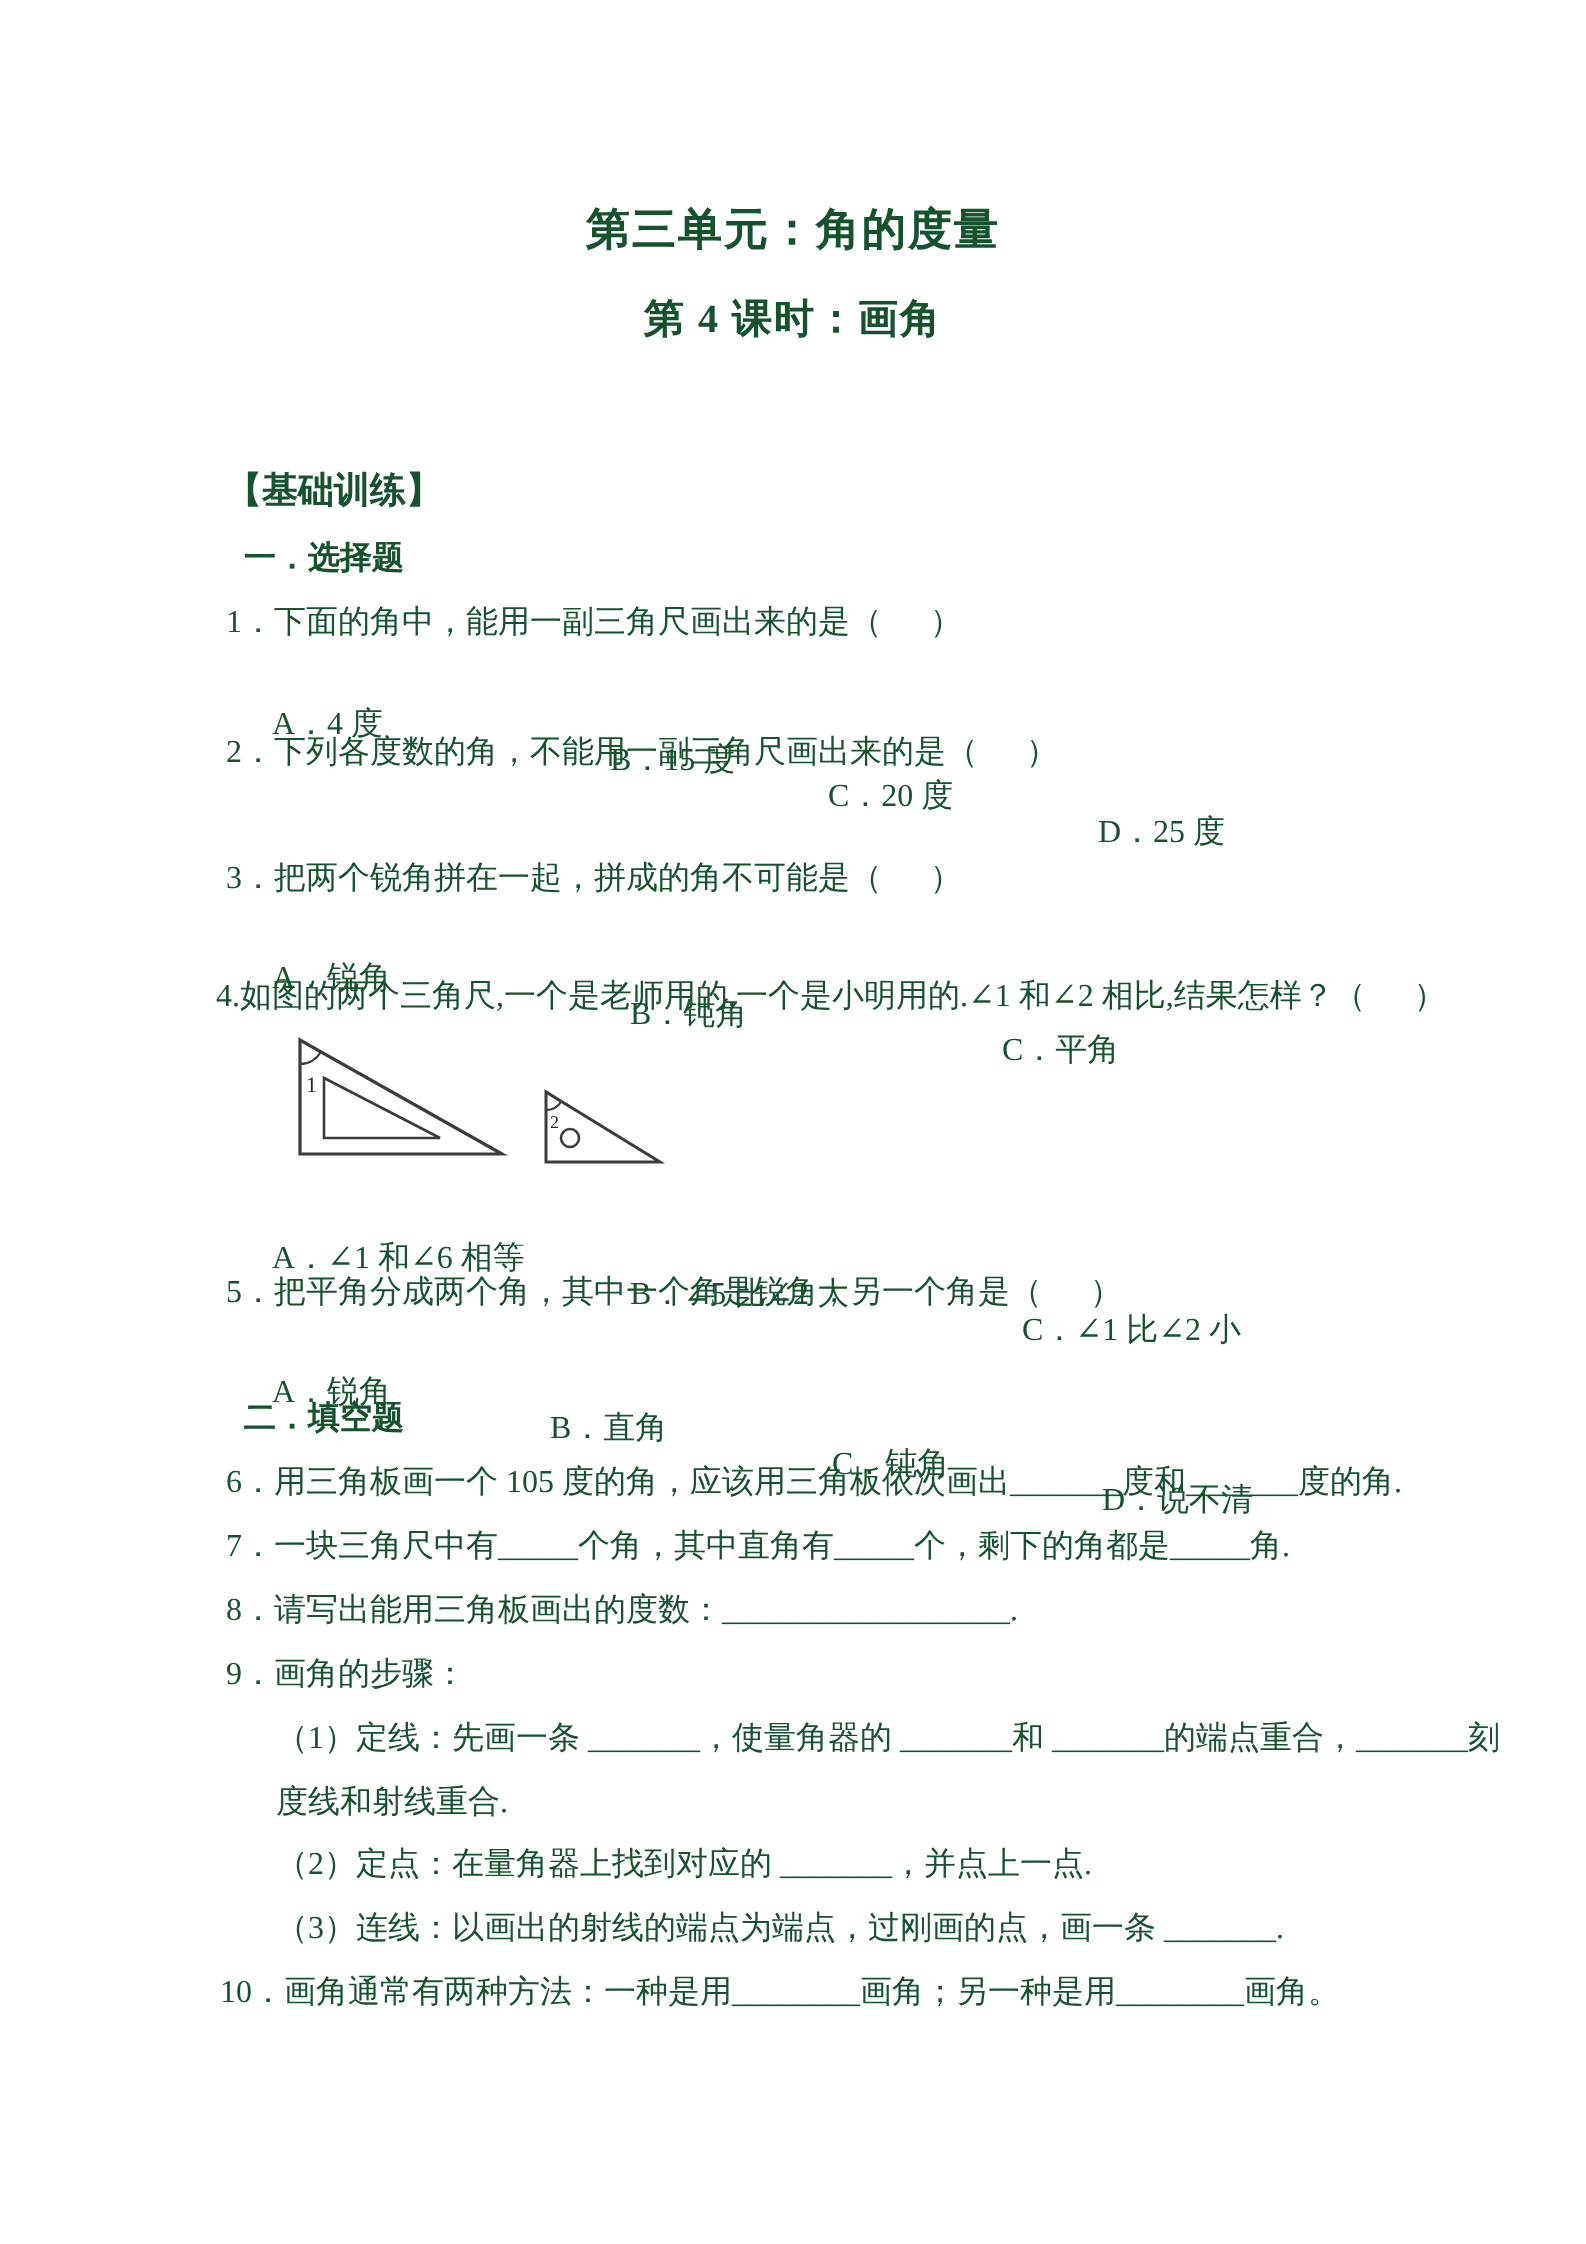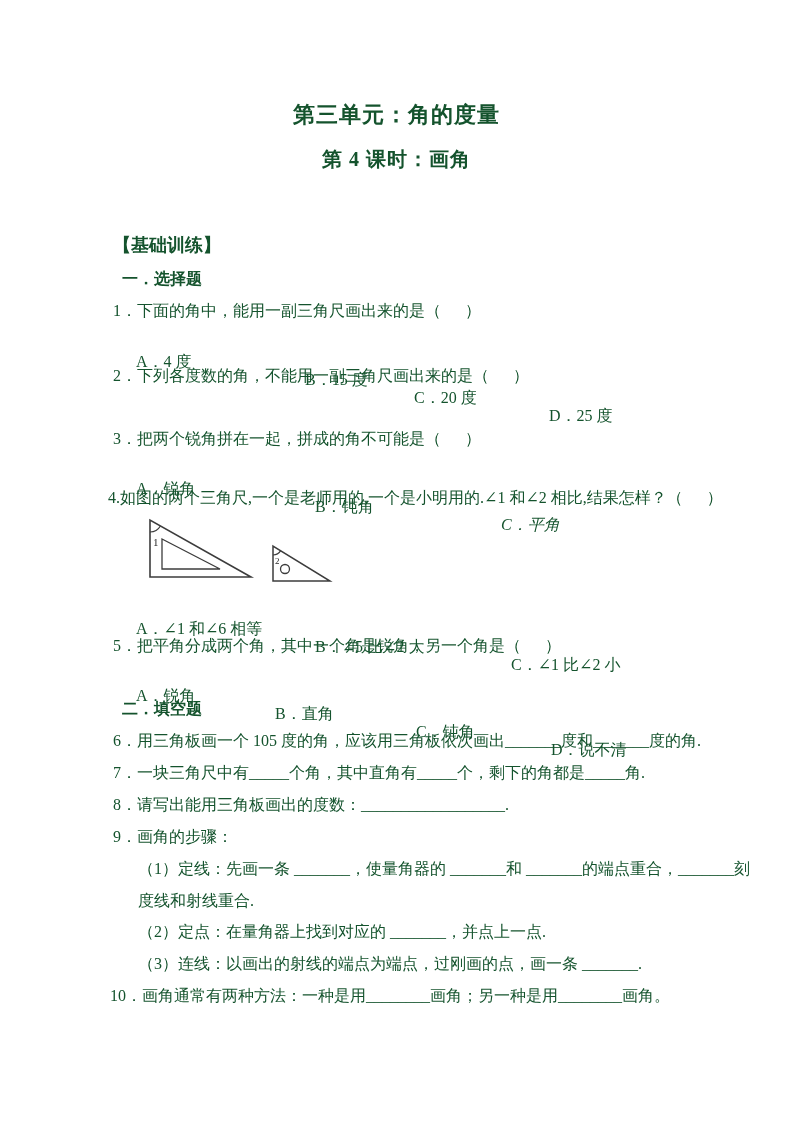--- a/index.html
+++ b/index.html
@@ -45,21 +45,21 @@
     <span class="opt" style="left:414px;">C．20 度</span>
     <span class="opt" style="left:549px;">D．25 度</span>
   </div>
 
   <div class="row q" style="top:366px;padding-left:113px;">2．下列各度数的角，不能用一副三角尺画出来的是（      ）</div>
 
   <div class="row q" style="top:429px;padding-left:113px;">3．把两个锐角拼在一起，拼成的角不可能是（      ）</div>
   <div class="row" style="top:461px;height:20px;">
     <span class="opt" style="left:136px;">A．锐角</span>
     <span class="opt" style="left:315px;">B．钝角</span>
-    <span class="opt" style="left:501px;font-style:italic;">C．平角</span>
+    <span class="opt" style="left:501px;">C．平角</span>
   </div>
 
   <div class="row q" style="top:488px;padding-left:108px;">4.如图的两个三角尺,一个是老师用的,一个是小明用的.∠1 和∠2 相比,结果怎样？（      ）</div>
 
   <svg style="left:148px;top:518px;" width="106" height="62" viewBox="0 0 106 62">
     <polygon points="2,2 2,59 103,59" fill="none" stroke="#3c3c3c" stroke-width="1.6"></polygon>
     <polygon points="14,21 14,51 72,51" fill="none" stroke="#3c3c3c" stroke-width="1.3"></polygon>
     <path d="M 2,14 A 12 12 0 0 0 12.4,8.0" fill="none" stroke="#3c3c3c" stroke-width="1.2"></path>
     <text x="5" y="28" font-size="11">1</text>
   </svg>

